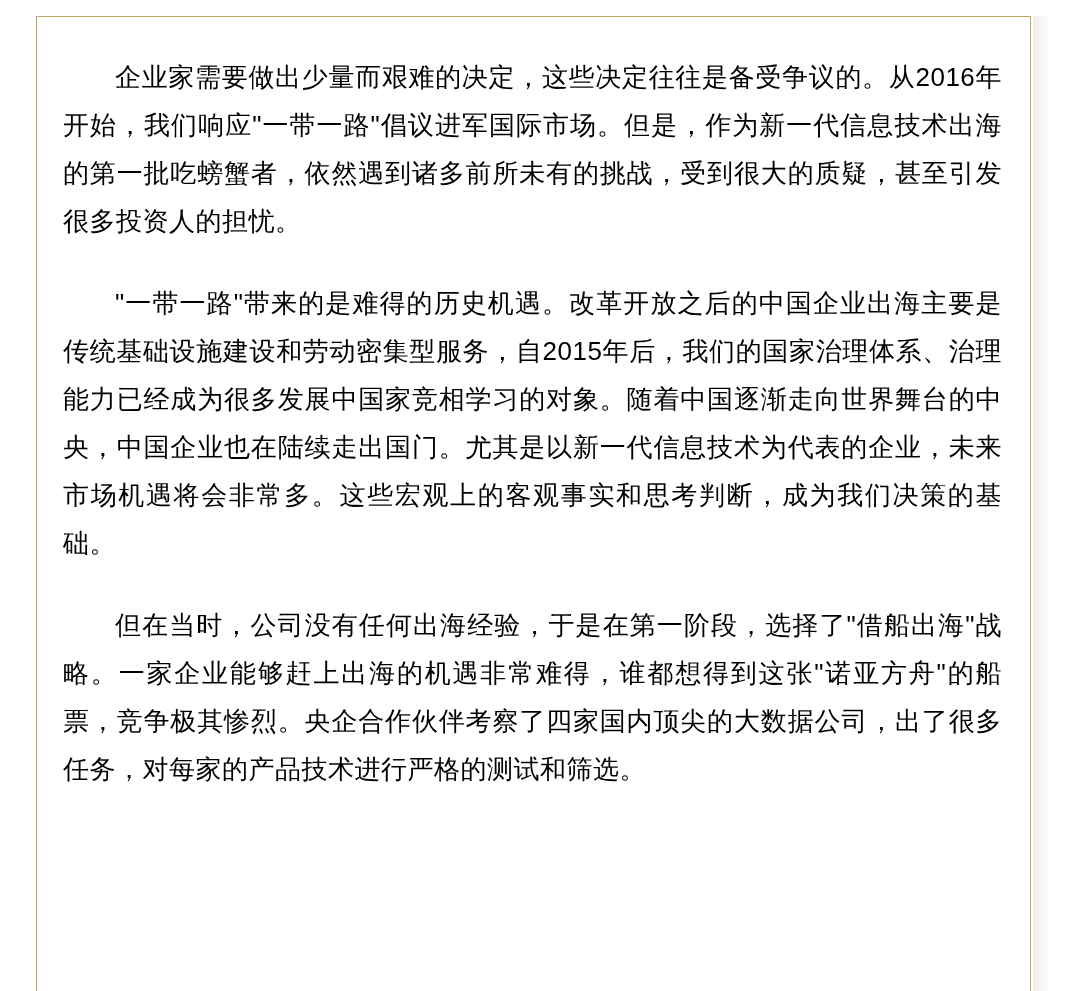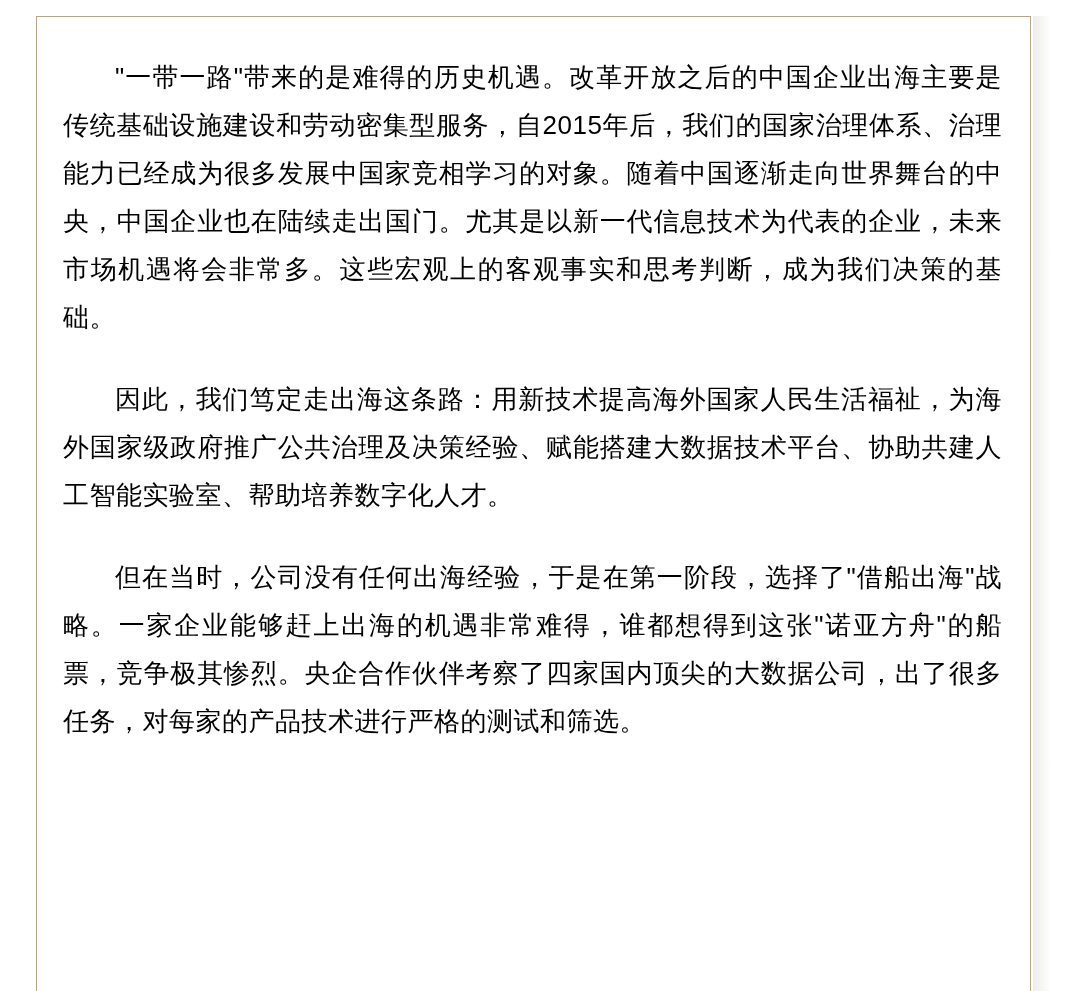--- a/index.html
+++ b/index.html
@@ -45,18 +45,18 @@
     text-justify: inter-character;
     text-indent: 2em;
     letter-spacing: 0.5px;
     font-family: "Liberation Sans", sans-serif;
   }
 </style>
 </head>
 <body>
 
 <div class="article-box">
+  <p class="para">企业家需要做出少量而艰难的决定，这些决定往往是备受争议的。从2016年开始，我们响应"一带一路"倡议进军国际市场。但是，作为新一代信息技术出海的第一批吃螃蟹者，依然遇到诸多前所未有的挑战，受到很大的质疑，甚至引发很多投资人的担忧。</p>
   <p class="para">"一带一路"带来的是难得的历史机遇。改革开放之后的中国企业出海主要是传统基础设施建设和劳动密集型服务，自2015年后，我们的国家治理体系、治理能力已经成为很多发展中国家竞相学习的对象。随着中国逐渐走向世界舞台的中央，中国企业也在陆续走出国门。尤其是以新一代信息技术为代表的企业，未来市场机遇将会非常多。这些宏观上的客观事实和思考判断，成为我们决策的基础。</p>
-  <p class="para">因此，我们笃定走出海这条路：用新技术提高海外国家人民生活福祉，为海外国家级政府推广公共治理及决策经验、赋能搭建大数据技术平台、协助共建人工智能实验室、帮助培养数字化人才。</p>
   <p class="para">但在当时，公司没有任何出海经验，于是在第一阶段，选择了"借船出海"战略。一家企业能够赶上出海的机遇非常难得，谁都想得到这张"诺亚方舟"的船票，竞争极其惨烈。央企合作伙伴考察了四家国内顶尖的大数据公司，出了很多任务，对每家的产品技术进行严格的测试和筛选。</p>
 </div>
 
 <div class="edge-shadow"></div>
 
 </body></html>

